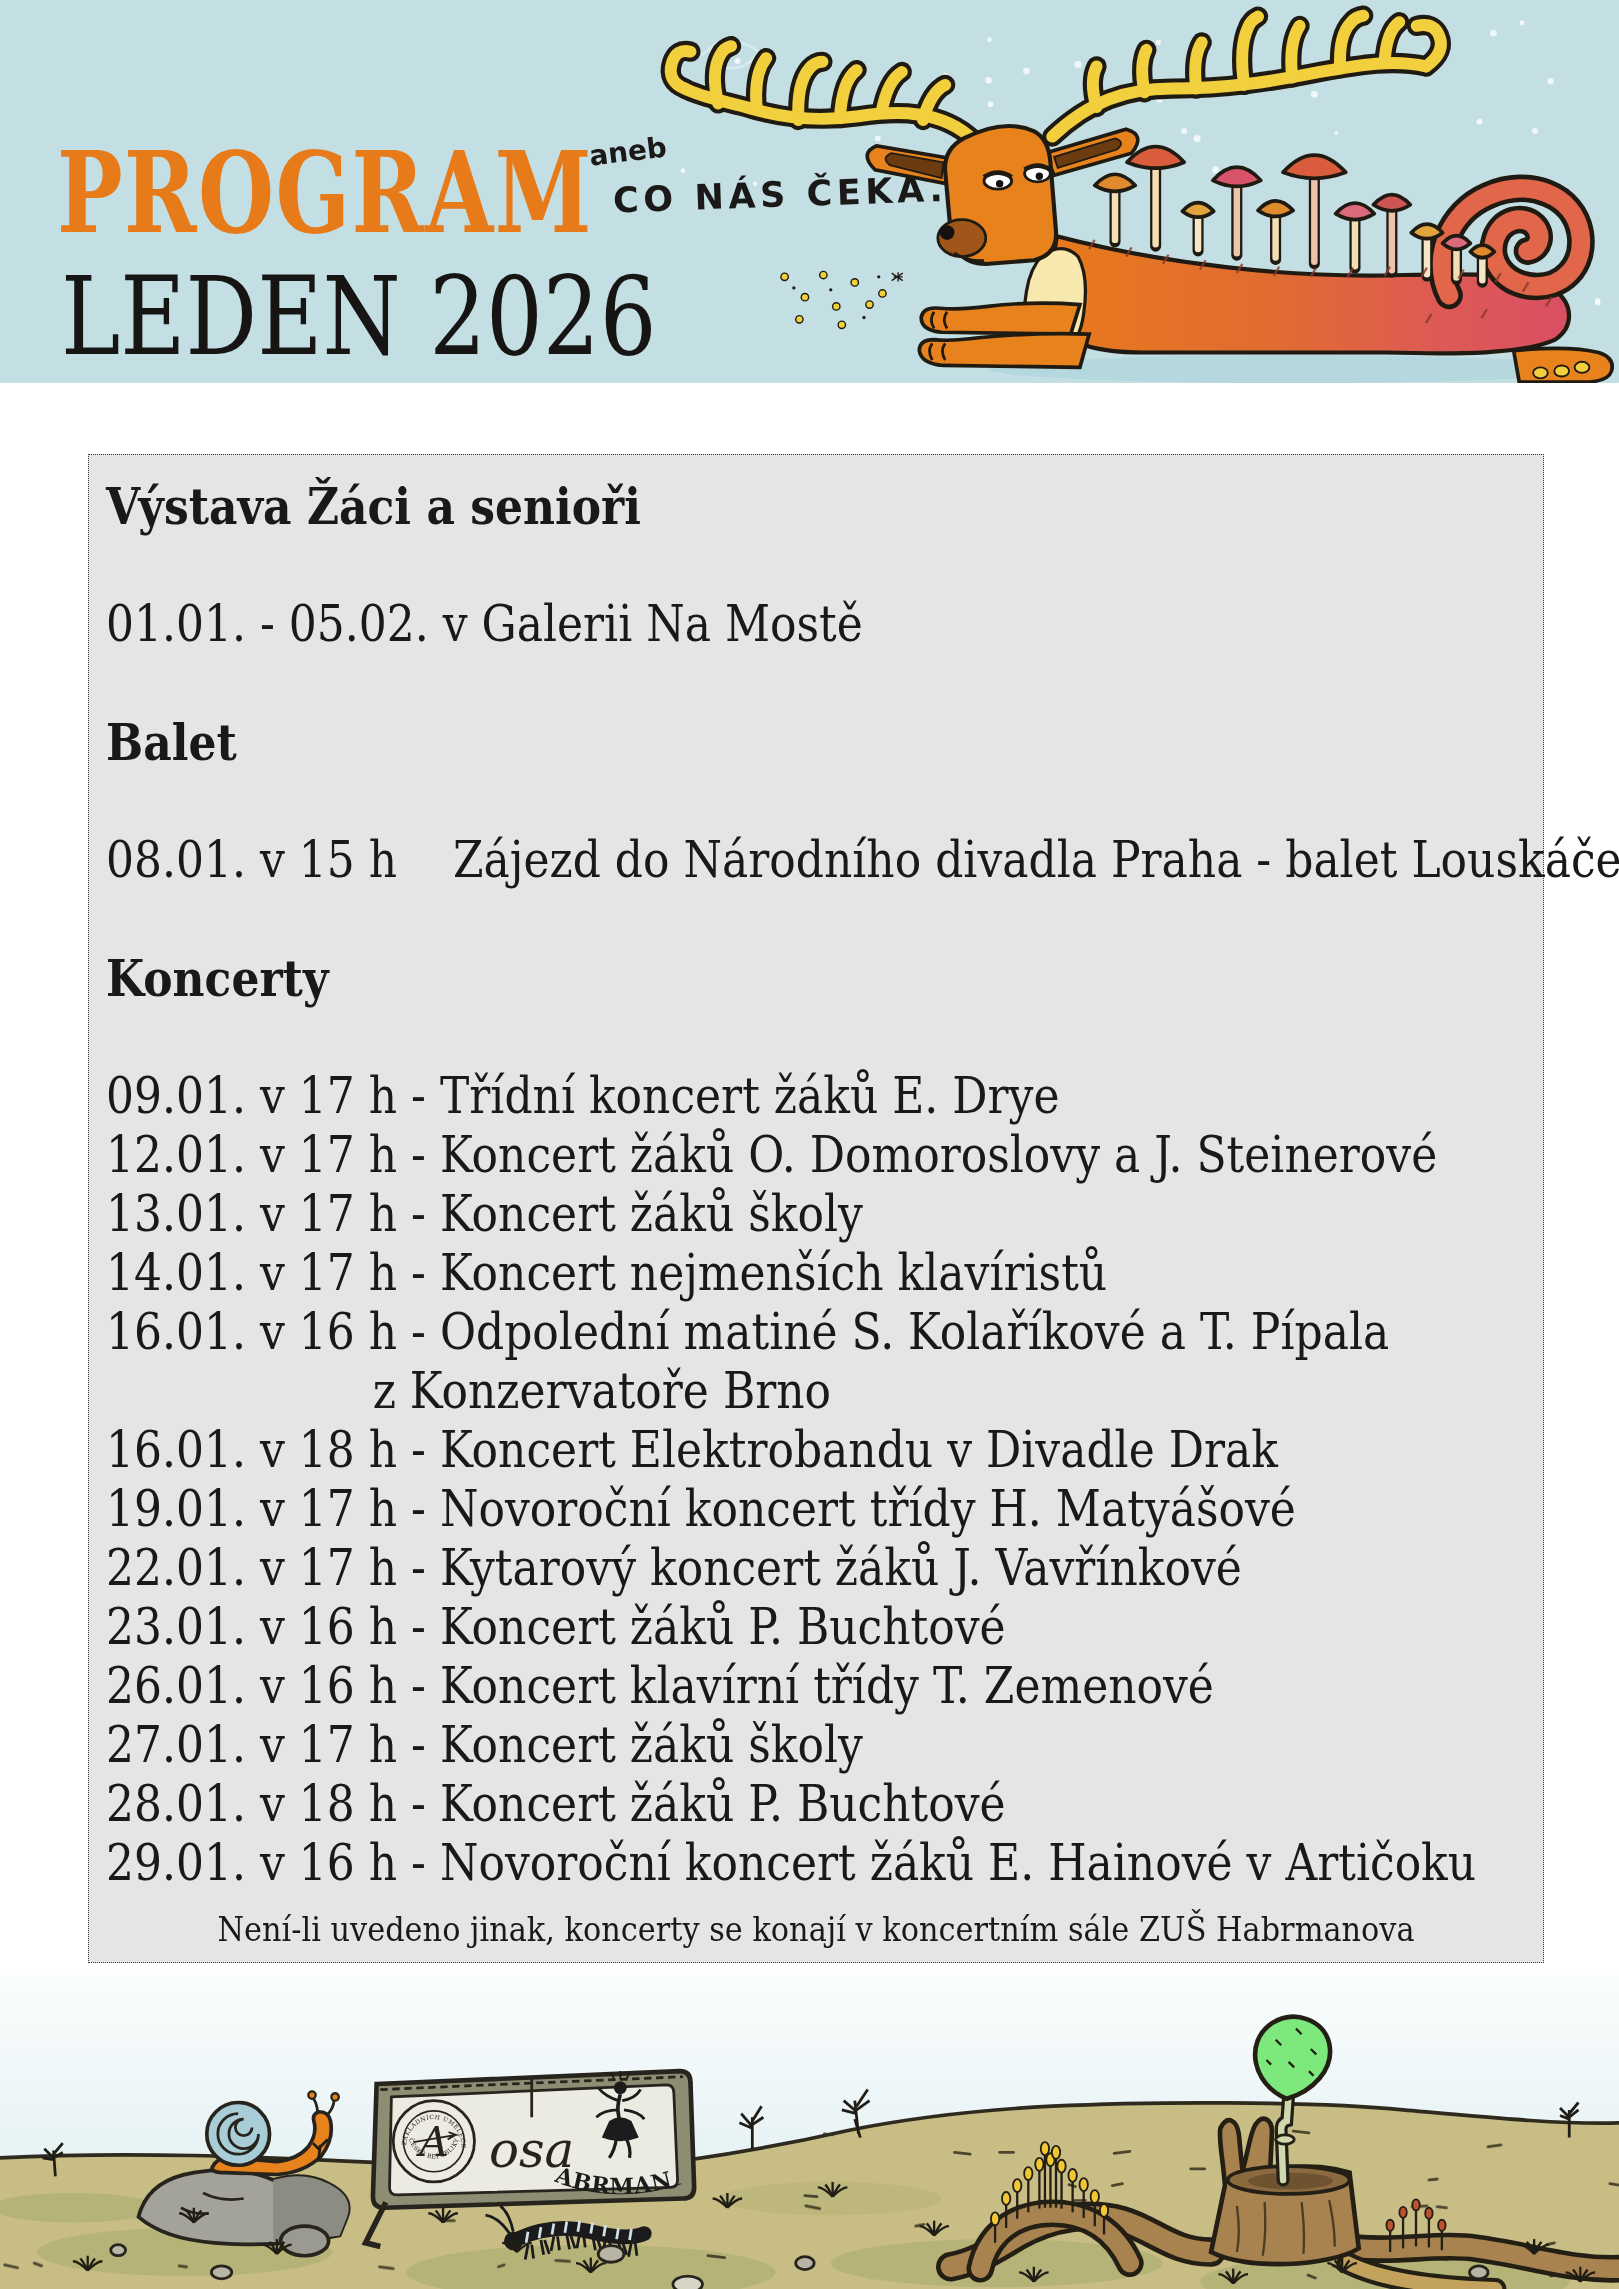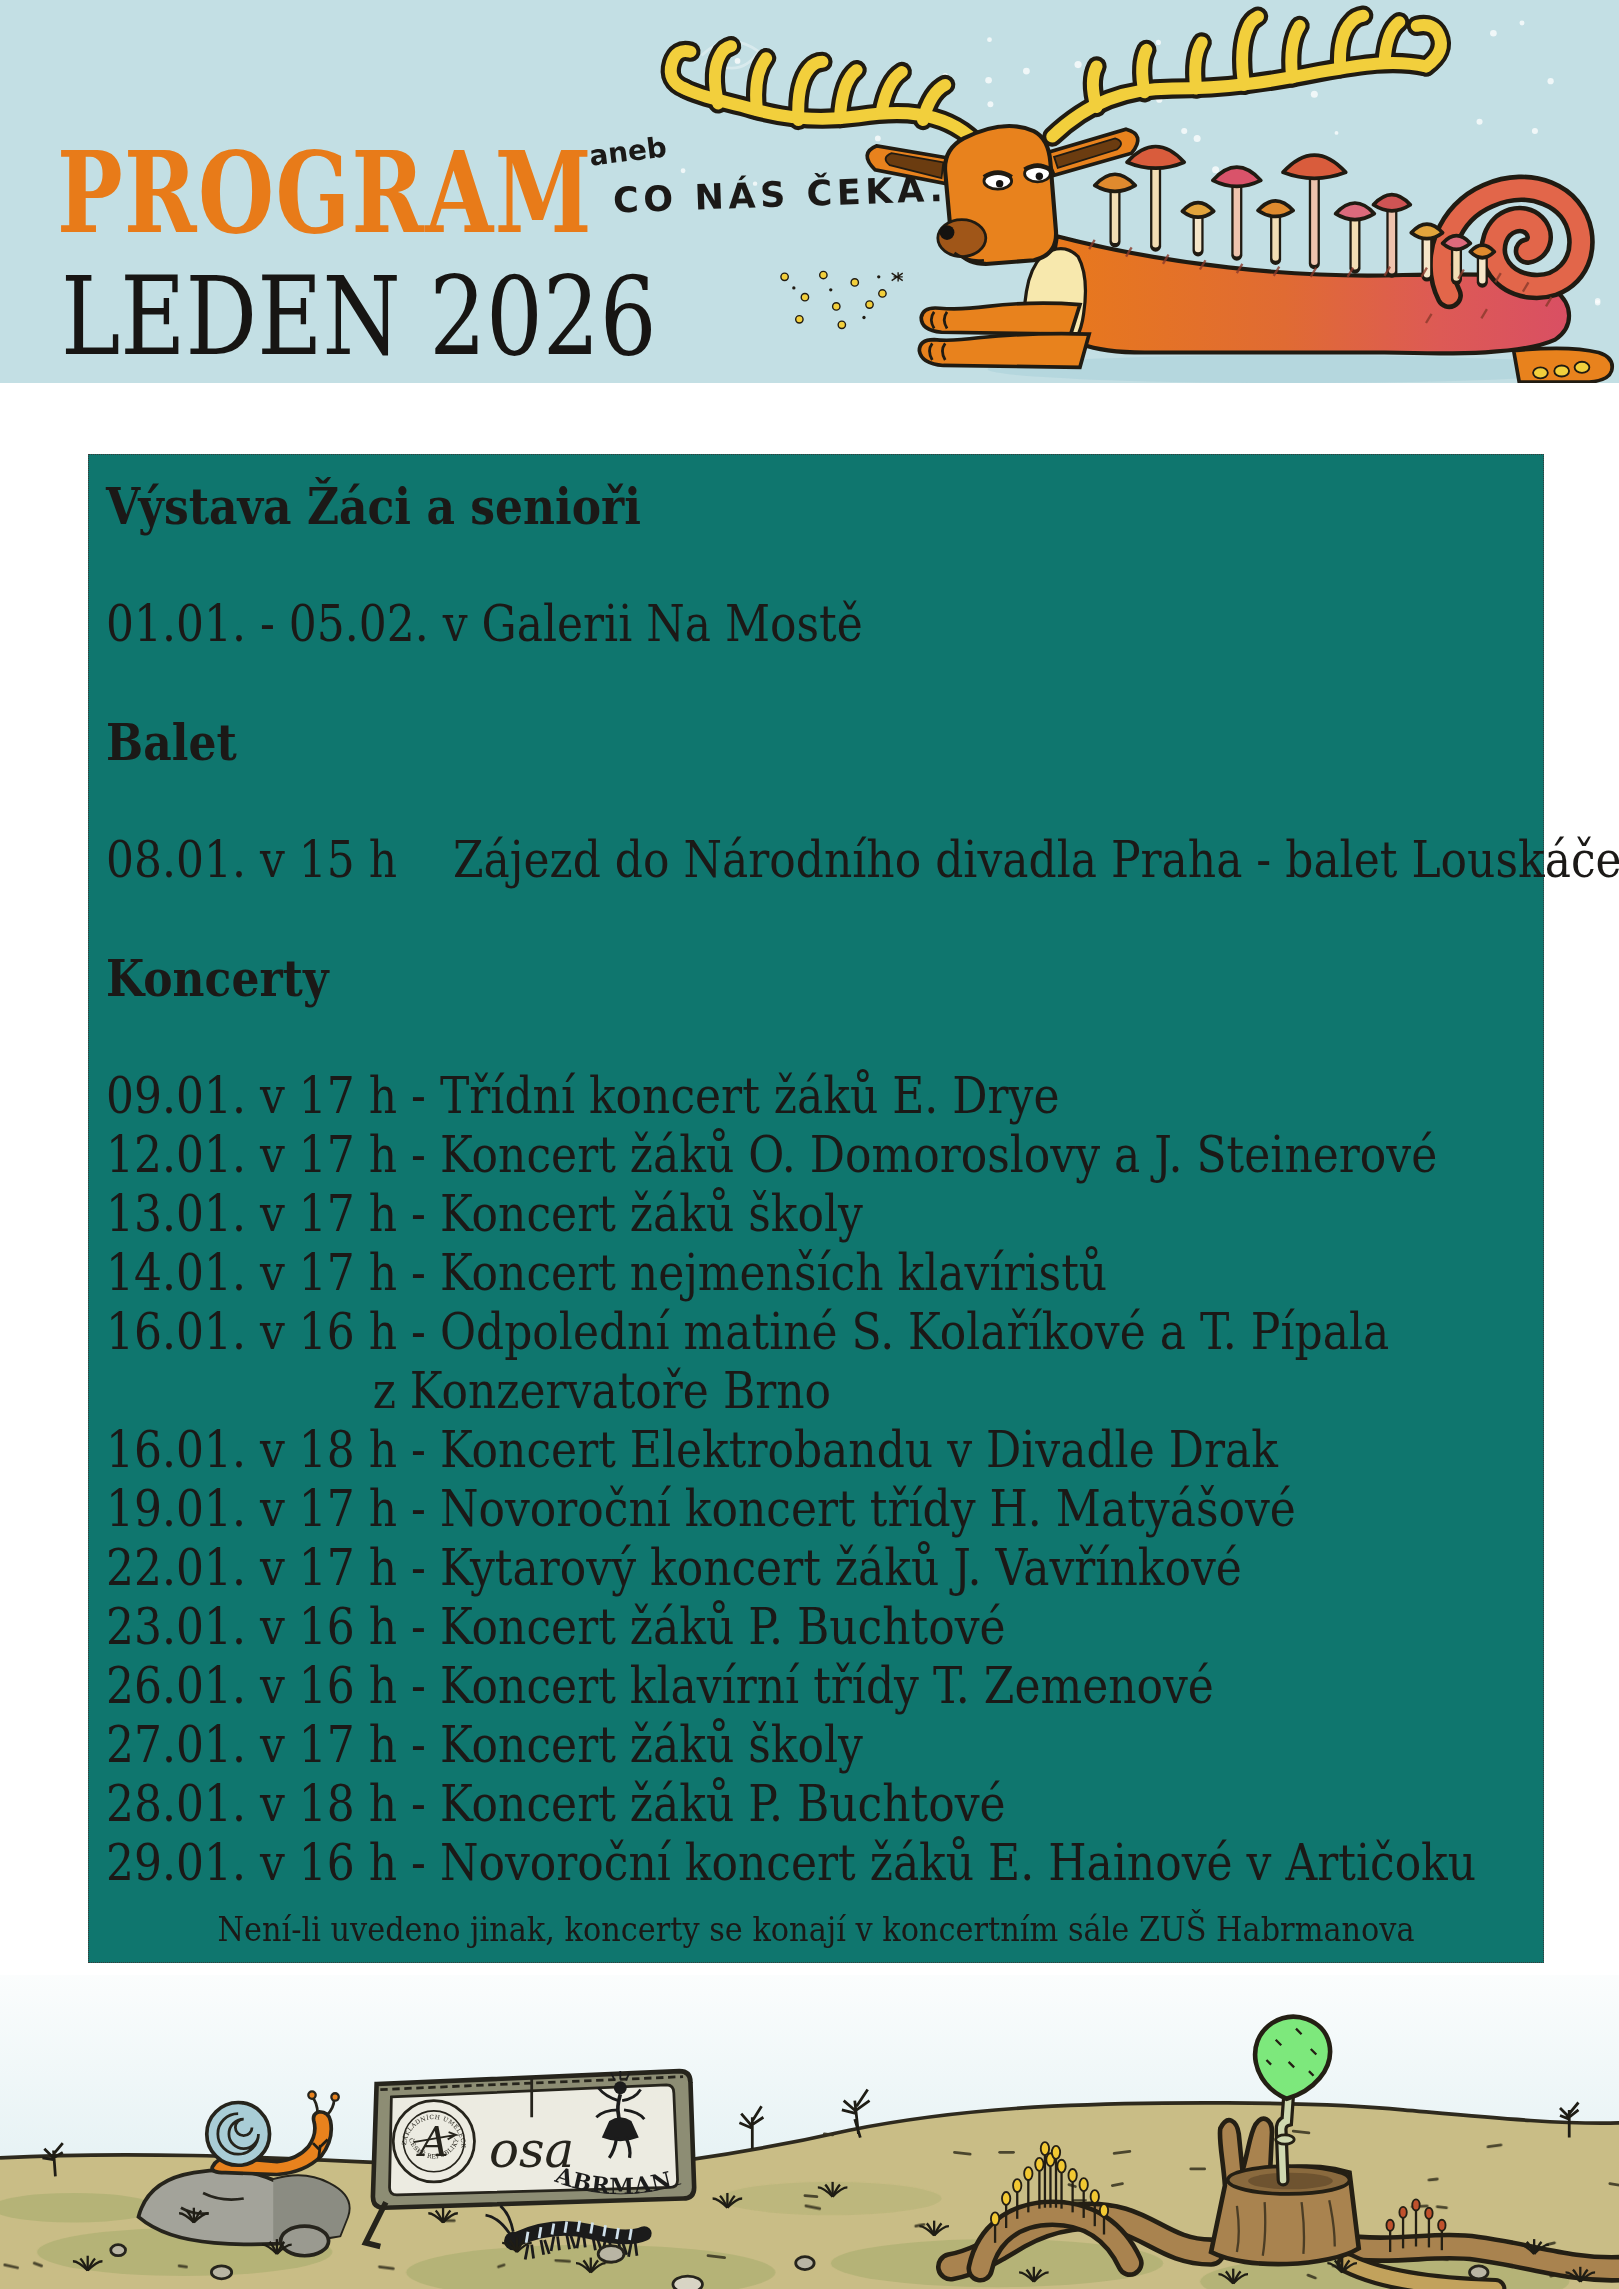--- a/index.html
+++ b/index.html
@@ -11,21 +11,21 @@
          color:#e87b19;letter-spacing:1.8px;transform:scaleX(.78);transform-origin:0 0;white-space:pre;}
   #subtitle{position:absolute;left:61px;top:262px;font-size:109px;font-weight:normal;line-height:1;
          color:#171513;transform:scaleX(.82);transform-origin:0 0;white-space:pre;}
   #tag-small{position:absolute;left:589px;top:135px;font-family:"DejaVu Sans",sans-serif;
          font-weight:bold;font-size:28px;transform:rotate(-7deg);}
   #tagline{position:absolute;left:613px;top:174px;font-family:"DejaVu Sans",sans-serif;
          font-weight:bold;font-size:35px;letter-spacing:4.6px;transform:rotate(-2deg);white-space:pre;}
   #deer{position:absolute;left:646px;top:0;}
   
   #program-box{position:absolute;left:88px;top:454px;width:1456px;height:1509px;
-         border:1.8px dotted #3a3a3a;background:#0f766e;box-sizing:border-box;}
+         border:1.8px dotted #3a3a3a;background:#e5e5e5;box-sizing:border-box;}
   #program-lines{position:absolute;left:16.6px;top:22px;right:7.4px;}
   .pline{height:59px;line-height:59px;font-size:50px;white-space:pre;
          transform:scaleX(.88);transform-origin:0 50%;}
   .pline.bold{font-weight:bold;}
   .pline.indent{padding-left:303px;}
   .pline.blank{height:59px;}
   #program-note{position:absolute;left:0;right:0;bottom:13px;text-align:center;font-size:33px;
          transform:scaleX(.92);}
   
   #bottom-ill{position:absolute;left:0;top:1975px;}

